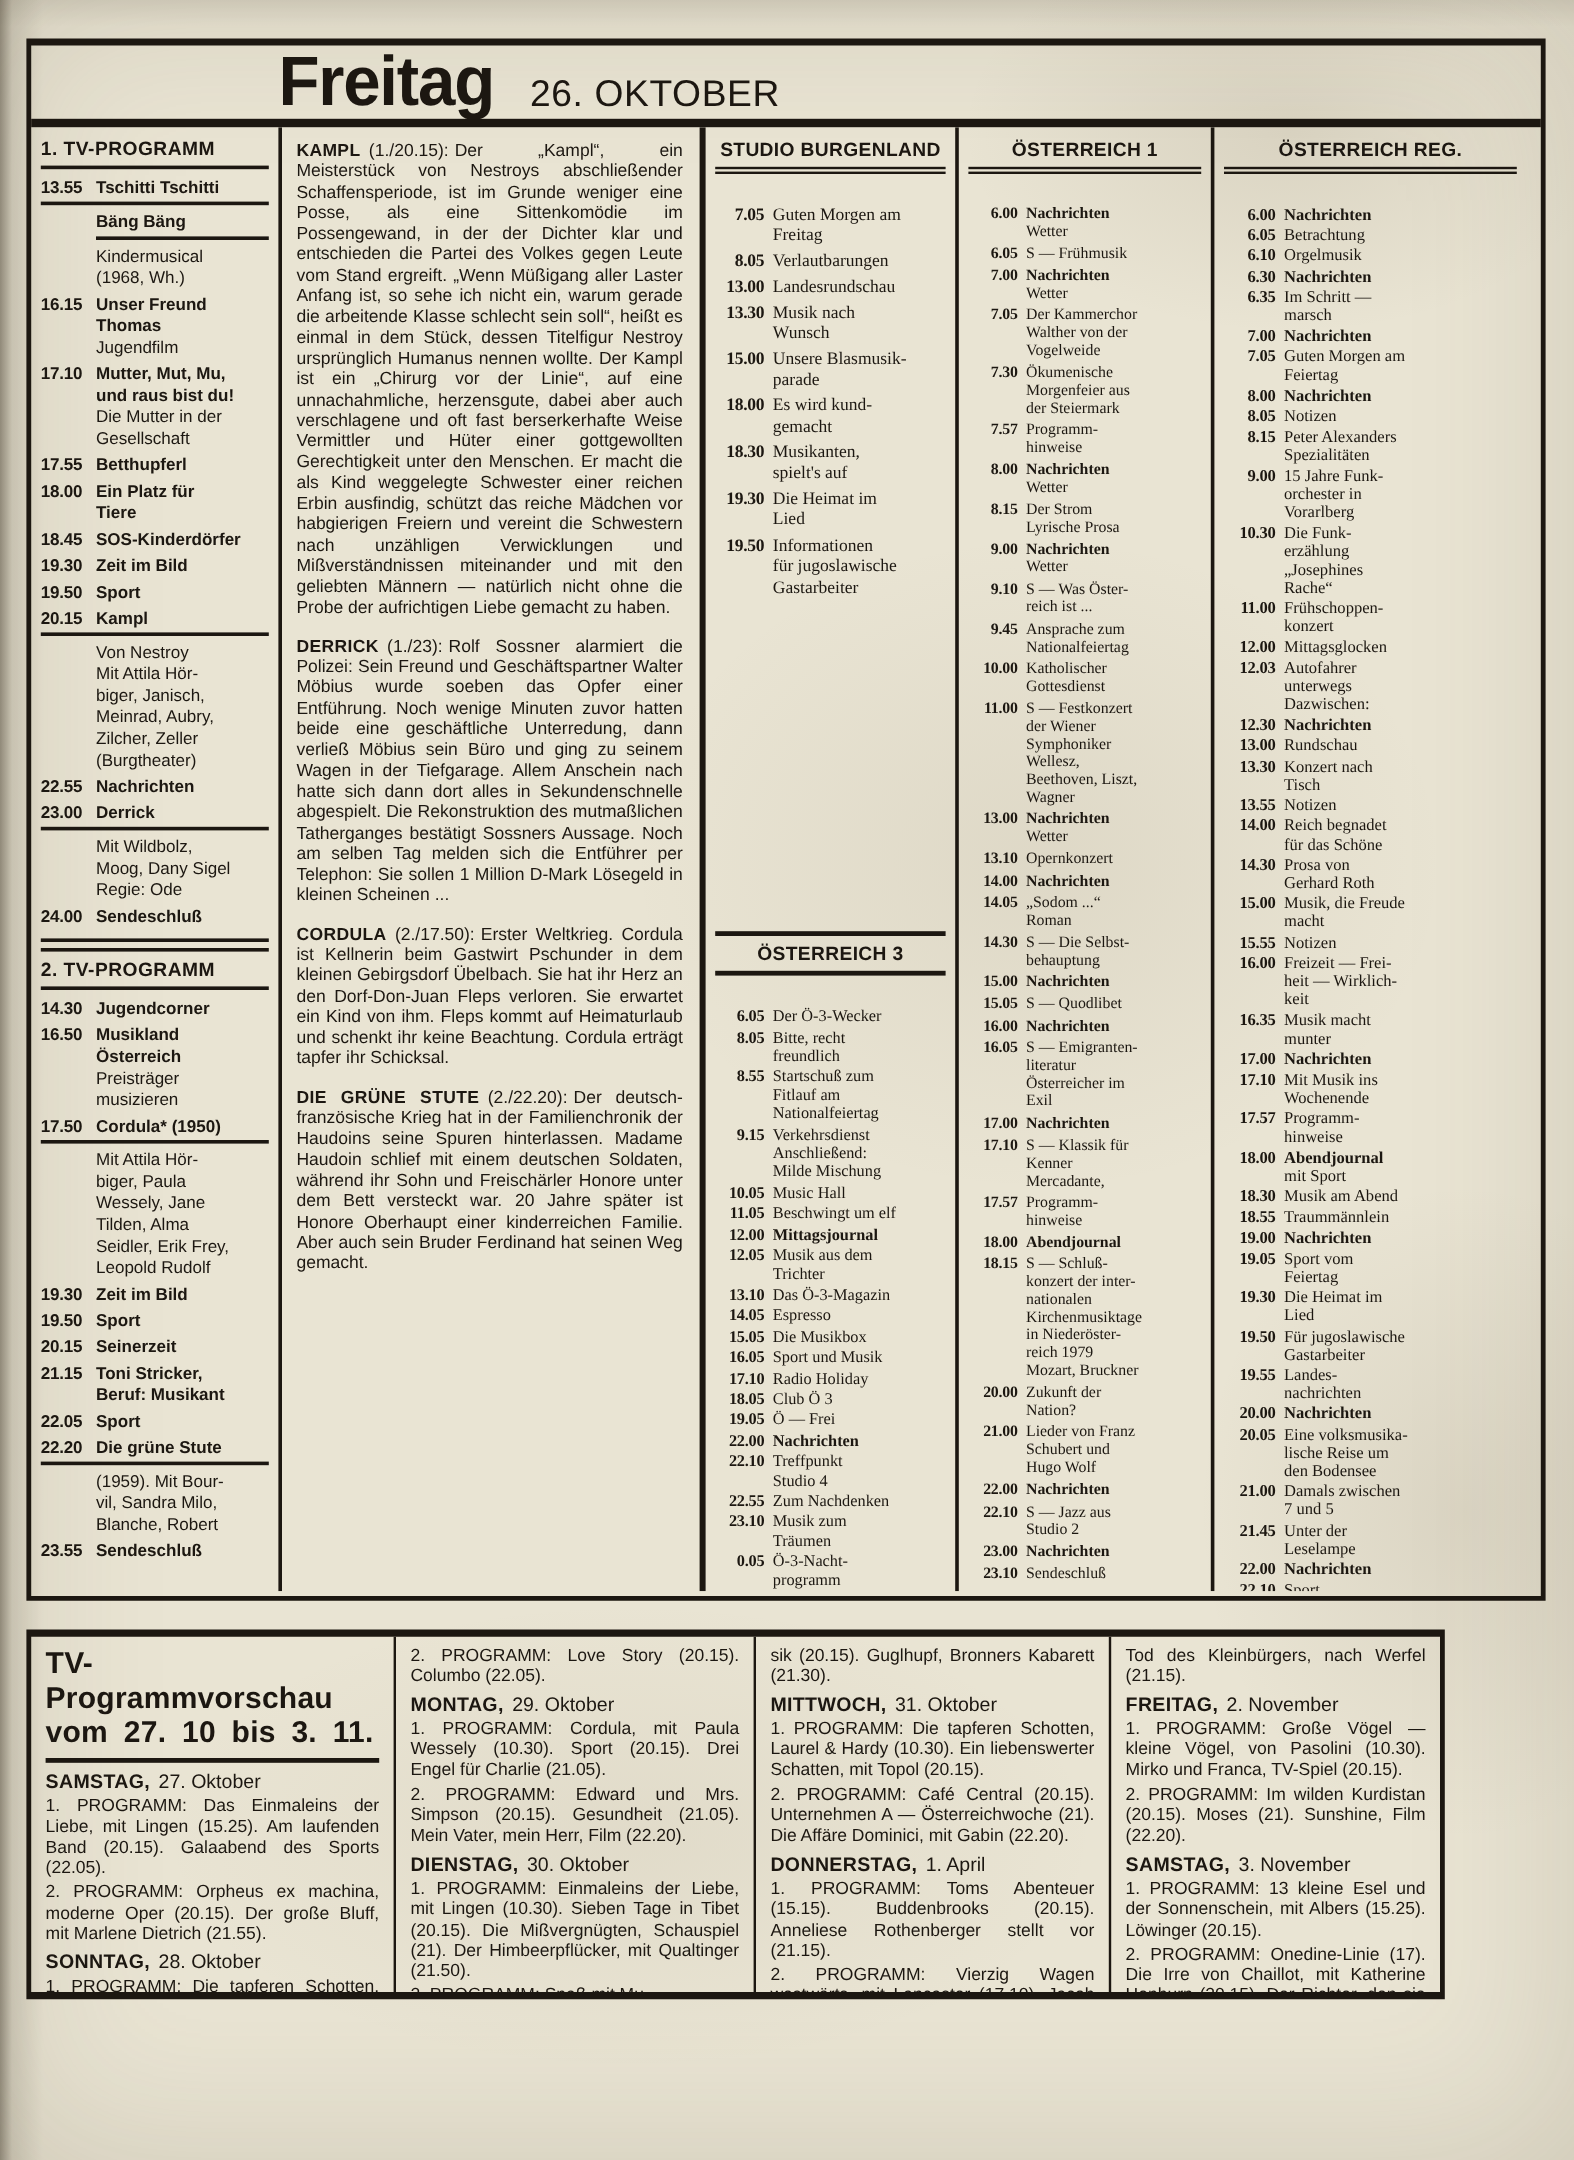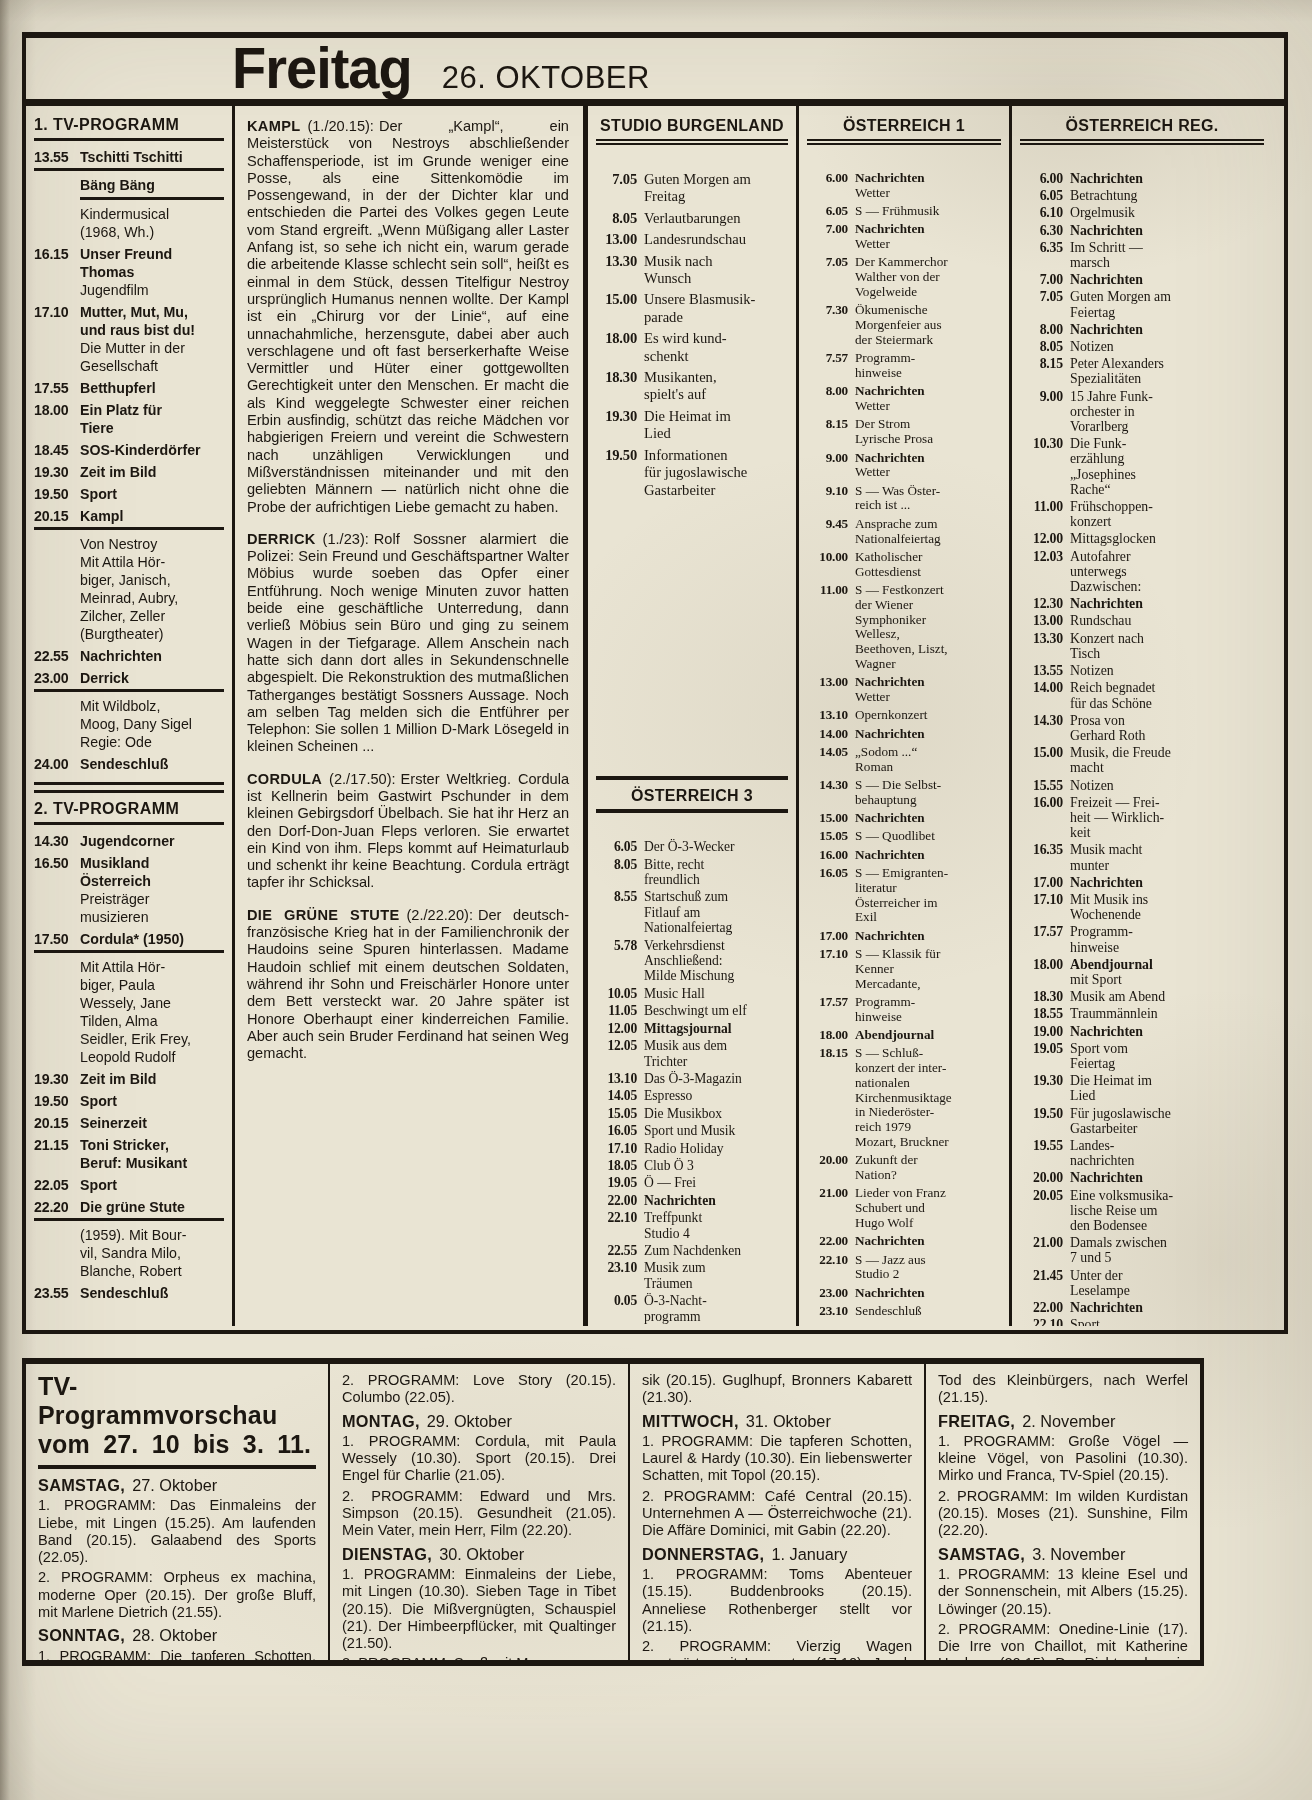--- a/index.html
+++ b/index.html
@@ -380,21 +380,21 @@
 
             <div class="row">
               <div class="tm">15.00</div>
               <div class="tx"><span>Unsere Blasmusik-
 parade</span></div>
             </div>
 
             <div class="row">
               <div class="tm">18.00</div>
               <div class="tx"><span>Es wird kund-
-schenkt</span></div>
+gemacht</span></div>
             </div>
 
             <div class="row">
               <div class="tm">18.30</div>
               <div class="tx"><span>Musikanten,
 spielt's auf</span></div>
             </div>
 
             <div class="row">
               <div class="tm">19.30</div>
@@ -426,21 +426,21 @@
               </div>
 
               <div class="row">
                 <div class="tm">8.55</div>
                 <div class="tx"><span>Startschuß zum
 Fitlauf am
 Nationalfeiertag</span></div>
               </div>
 
               <div class="row">
-                <div class="tm">5.78</div>
+                <div class="tm">9.15</div>
                 <div class="tx"><span>Verkehrsdienst
 Anschließend:
 Milde Mischung</span></div>
               </div>
 
               <div class="row">
                 <div class="tm">10.05</div>
                 <div class="tx"><span>Music Hall</span></div>
               </div>
 
@@ -1080,21 +1080,21 @@
 
             <p class="pv-p">1. PROGRAMM: Die tapferen Schotten, Laurel &amp; Hardy (10.30). Ein liebenswerter Schatten, mit Topol (20.15).</p>
           </div>
 
           <div class="pvb">
 
             <p class="pv-p">2. PROGRAMM: Café Central (20.15). Unternehmen A — Österreichwoche (21). Die Affäre Dominici, mit Gabin (22.20).</p>
           </div>
 
           <div class="pvb">
-            <div class="pv-day"><b class="pv-dayname">DONNERSTAG,</b><span class="pv-date">1. January</span></div>
+            <div class="pv-day"><b class="pv-dayname">DONNERSTAG,</b><span class="pv-date">1. April</span></div>
 
           </div>
 
           <div class="pvb">
 
             <p class="pv-p">1. PROGRAMM: Toms Abenteuer (15.15). Buddenbrooks (20.15). Anneliese Rothenberger stellt vor (21.15).</p>
           </div>
 
           <div class="pvb">
 

